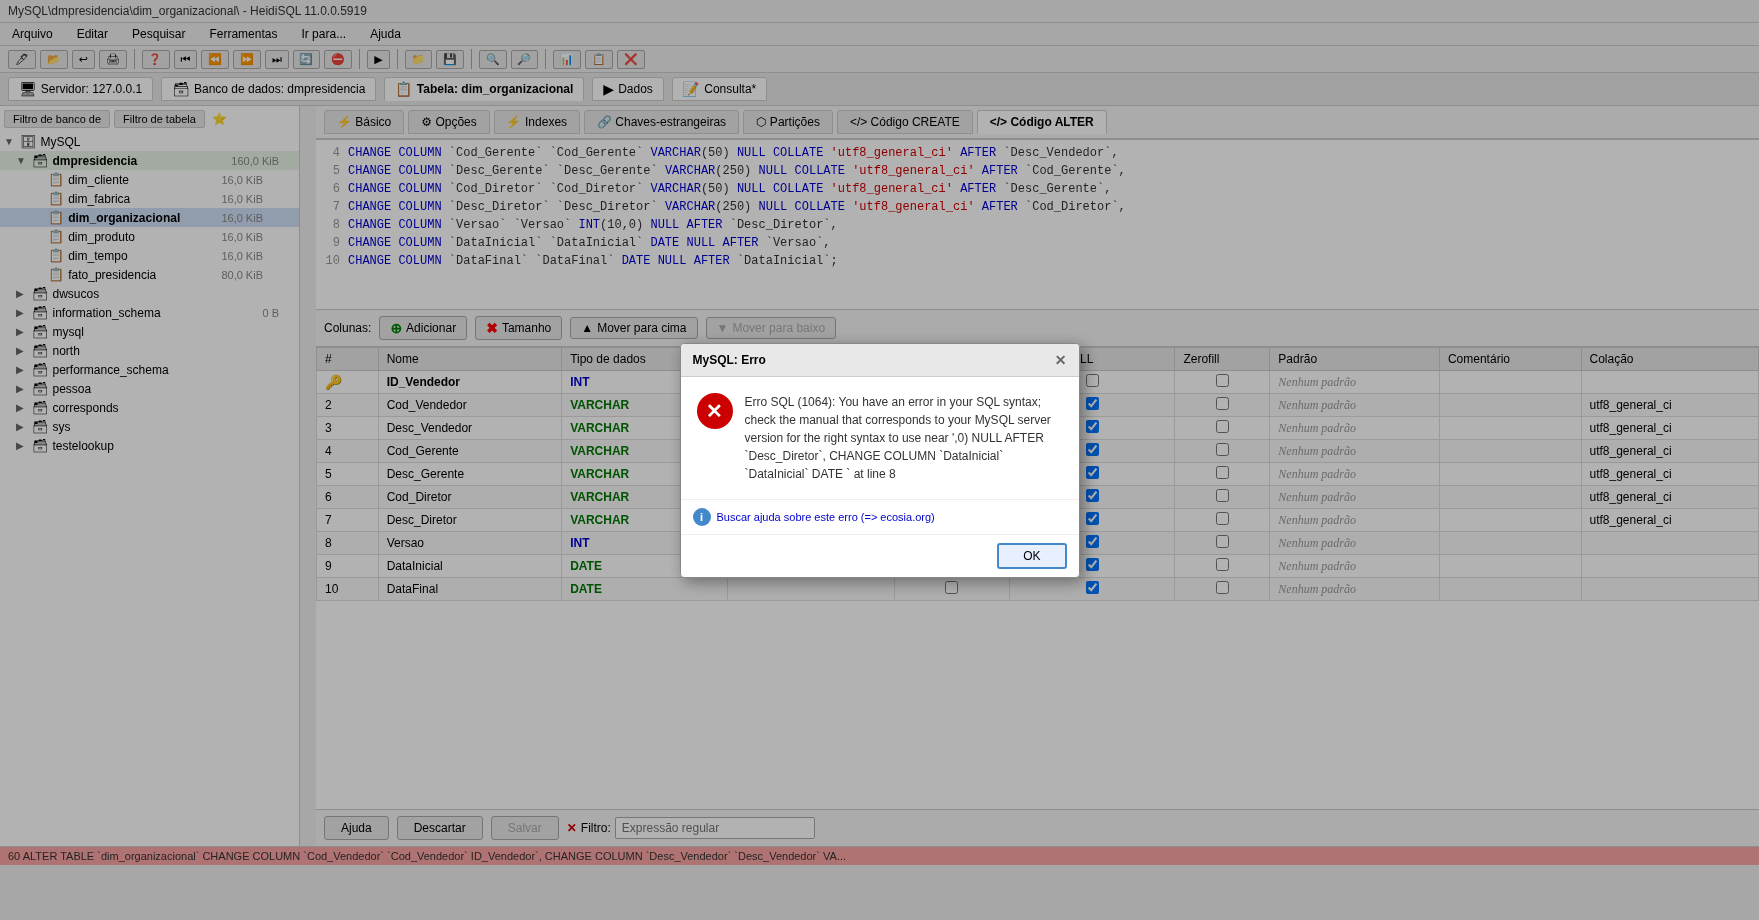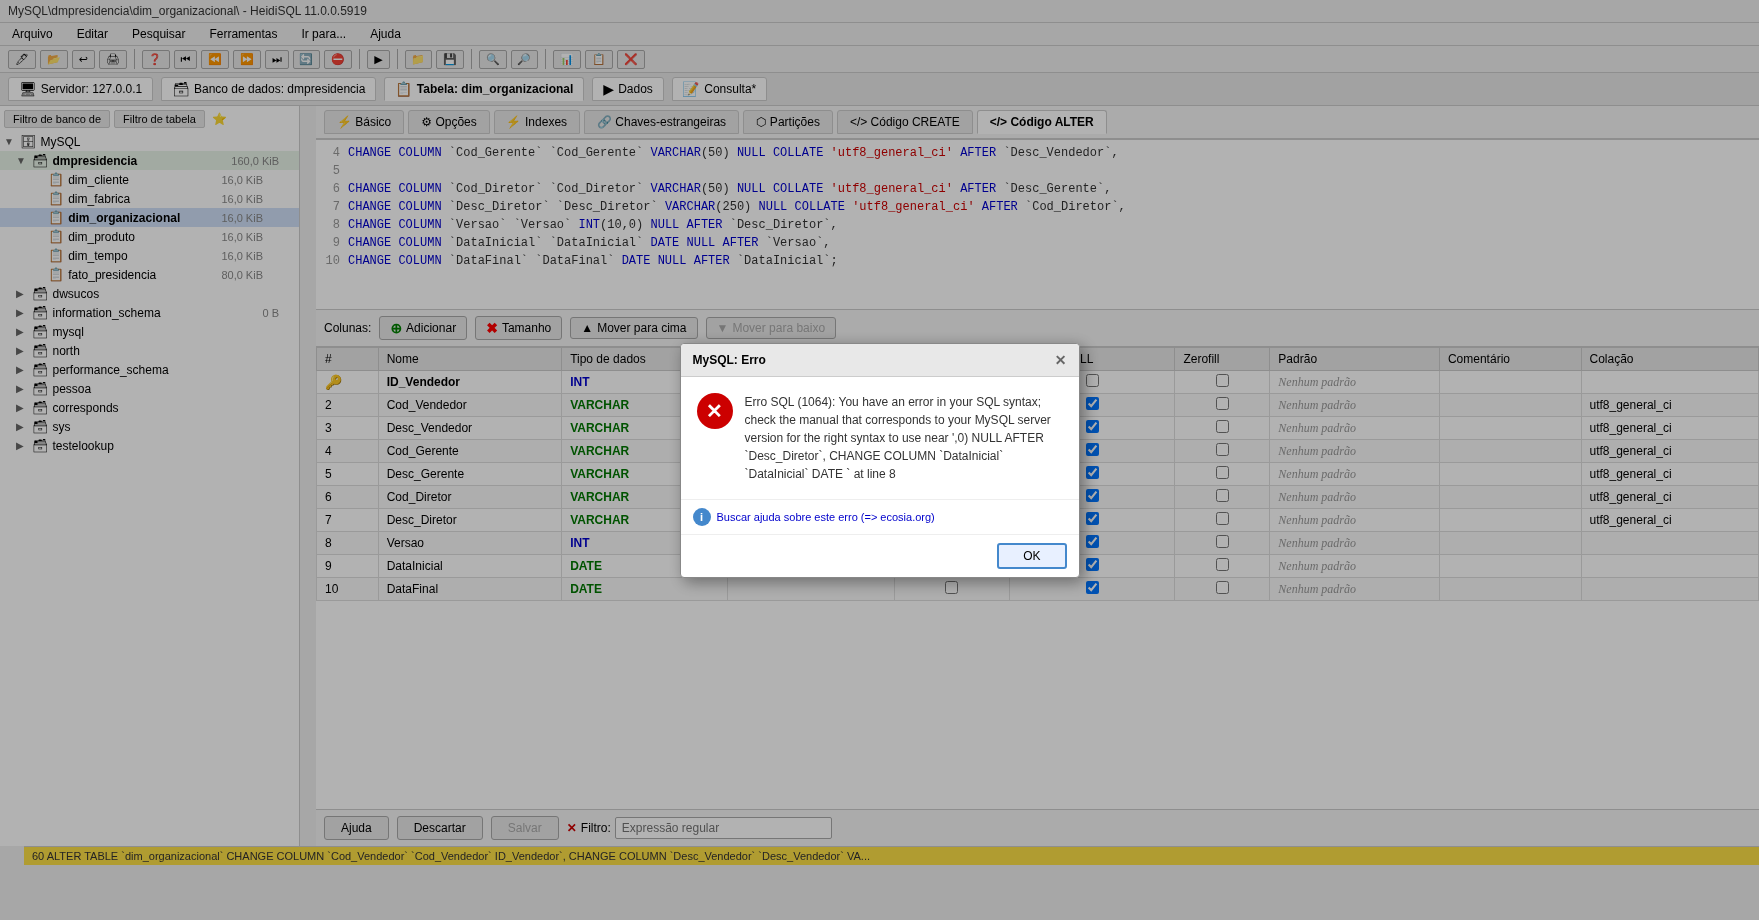--- a/index.html
+++ b/index.html
@@ -238,36 +238,35 @@
     .bottom-btn.disabled { color: #aaa; cursor: default; }
     .filter-area {
       display: flex;
       align-items: center;
       gap: 4px;
     }
     .filter-area input {
       border: 1px solid #aaa;
       padding: 3px 6px;
       font-size: 12px;
-      width: 217px;
+      width: 200px;
       border-radius: 2px;
     }
     .filter-x { color: #cc0000; cursor: pointer; font-weight: bold; }
 
     
     #statusbar {
-      background: #fde047;
+      background: #fca5a5;
       border-top: 1px solid #ccc;
       padding: 3px 8px;
       font-size: 11px;
       color: #333;
       white-space: nowrap;
       overflow: hidden;
       text-overflow: ellipsis;
-      margin-left: 24px;
     }
 
     
     #modal-overlay {
       position: fixed;
       top: 0; left: 0; right: 0; bottom: 0;
       background: rgba(0,0,0,0.3);
       z-index: 100;
       display: flex;
       align-items: center;
@@ -537,20 +536,21 @@
         <div class="subtab active">&lt;/&gt; Código ALTER</div>
       </div>
 
     <div id="code-area">
     <div class="code-line">
           <span class="line-num">4</span>
           <span>  <span class="code-keyword">CHANGE COLUMN</span> `Cod_Gerente` `Cod_Gerente` <span class="code-keyword">VARCHAR</span>(50) <span class="code-keyword">NULL</span> <span class="code-keyword">COLLATE</span> <span class="code-string">'utf8_general_ci'</span> <span class="code-keyword">AFTER</span> `Desc_Vendedor`,</span>
         </div>
         <div class="code-line">
           <span class="line-num">5</span>
+          <span>  <span class="code-keyword">CHANGE COLUMN</span> `Desc_Gerente` `Desc_Gerente` <span class="code-keyword">VARCHAR</span>(250) <span class="code-keyword">NULL</span> <span class="code-keyword">COLLATE</span> <span class="code-string">'utf8_general_ci'</span> <span class="code-keyword">AFTER</span> `Cod_Gerente`,</span>
         </div>
         <div class="code-line">
           <span class="line-num">6</span>
           <span>  <span class="code-keyword">CHANGE COLUMN</span> `Cod_Diretor` `Cod_Diretor` <span class="code-keyword">VARCHAR</span>(50) <span class="code-keyword">NULL</span> <span class="code-keyword">COLLATE</span> <span class="code-string">'utf8_general_ci'</span> <span class="code-keyword">AFTER</span> `Desc_Gerente`,</span>
         </div>
         <div class="code-line">
           <span class="line-num">7</span>
           <span>  <span class="code-keyword">CHANGE COLUMN</span> `Desc_Diretor` `Desc_Diretor` <span class="code-keyword">VARCHAR</span>(250) <span class="code-keyword">NULL</span> <span class="code-keyword">COLLATE</span> <span class="code-string">'utf8_general_ci'</span> <span class="code-keyword">AFTER</span> `Cod_Diretor`,</span>
         </div>
         <div class="code-line">

